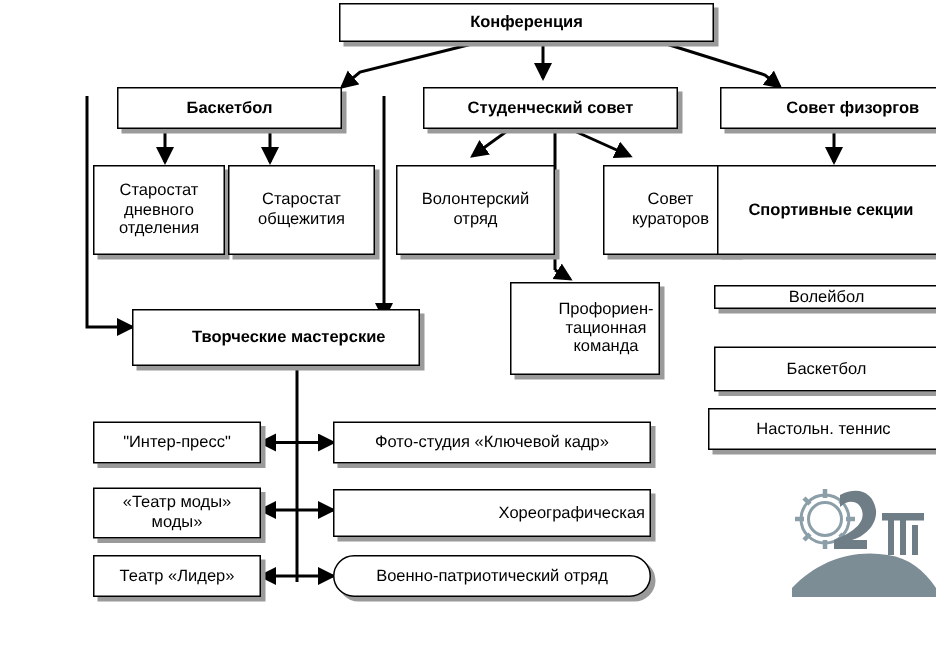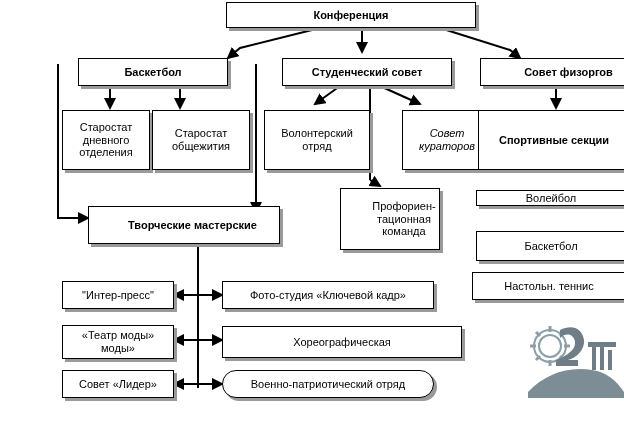--- a/index.html
+++ b/index.html
@@ -93,21 +93,21 @@
 
   <div class="box sans" style="left:22px;top:110px;width:88px;height:60px;">
     <span>Старостат дневного отделения</span>
   </div>
   <div class="box sans" style="left:112px;top:110px;width:98px;height:60px;">
     <span>Старостат общежития</span>
   </div>
   <div class="box sans" style="left:224px;top:110px;width:106px;height:60px;">
     <span>Волонтерский отряд</span>
   </div>
-  <div class="box sans" style="left:362px;top:110px;width:90px;height:60px;font-style:italic;">
+  <div class="box sans" style="left:362px;top:110px;width:90px;height:60px;">
     <span>Совет кураторов</span>
   </div>
   <div class="box bold sans" style="left:438px;top:110px;width:152px;height:60px;">
     <span>Спортивные секции</span>
   </div>
 
   <div class="box sans" style="left:300px;top:188px;width:100px;height:62px;padding-left:31px;">
     <span>Профориен-тационная команда</span>
   </div>
   <div class="box bold sans" style="left:48px;top:206px;width:192px;height:38px;padding-left:20px;">
@@ -127,26 +127,26 @@
   <div class="box sans" style="left:22px;top:281px;width:112px;height:28px;">
     <span>"Интер-пресс"</span>
   </div>
   <div class="box sans" style="left:182px;top:281px;width:212px;height:28px;">
     <span>Фото-студия «Ключевой кадр»</span>
   </div>
 
   <div class="box sans" style="left:22px;top:325px;width:112px;height:34px;">
     <span>«Театр моды» моды»</span>
   </div>
-  <div class="box sans" style="left:182px;top:326px;width:240px;height:32px;">
+  <div class="box sans" style="left:182px;top:326px;width:212px;height:32px;justify-content:flex-end;">
     <span>Хореографическая</span>
   </div>
 
   <div class="box sans" style="left:22px;top:370px;width:112px;height:28px;">
-    <span>Совет «Лидер»</span>
+    <span>Театр «Лидер»</span>
   </div>
   <div class="box sans" style="left:182px;top:370px;width:212px;height:28px;border-radius:14px;">
     <span>Военно-патриотический отряд</span>
   </div>
 
   <svg class="logo" viewBox="0 0 110 82">
     <g fill="none" stroke="#8c9fa8" stroke-width="2">
       <circle cx="30" cy="28" r="16"></circle>
       <circle cx="30" cy="28" r="11"></circle>
       <g stroke-width="3">

